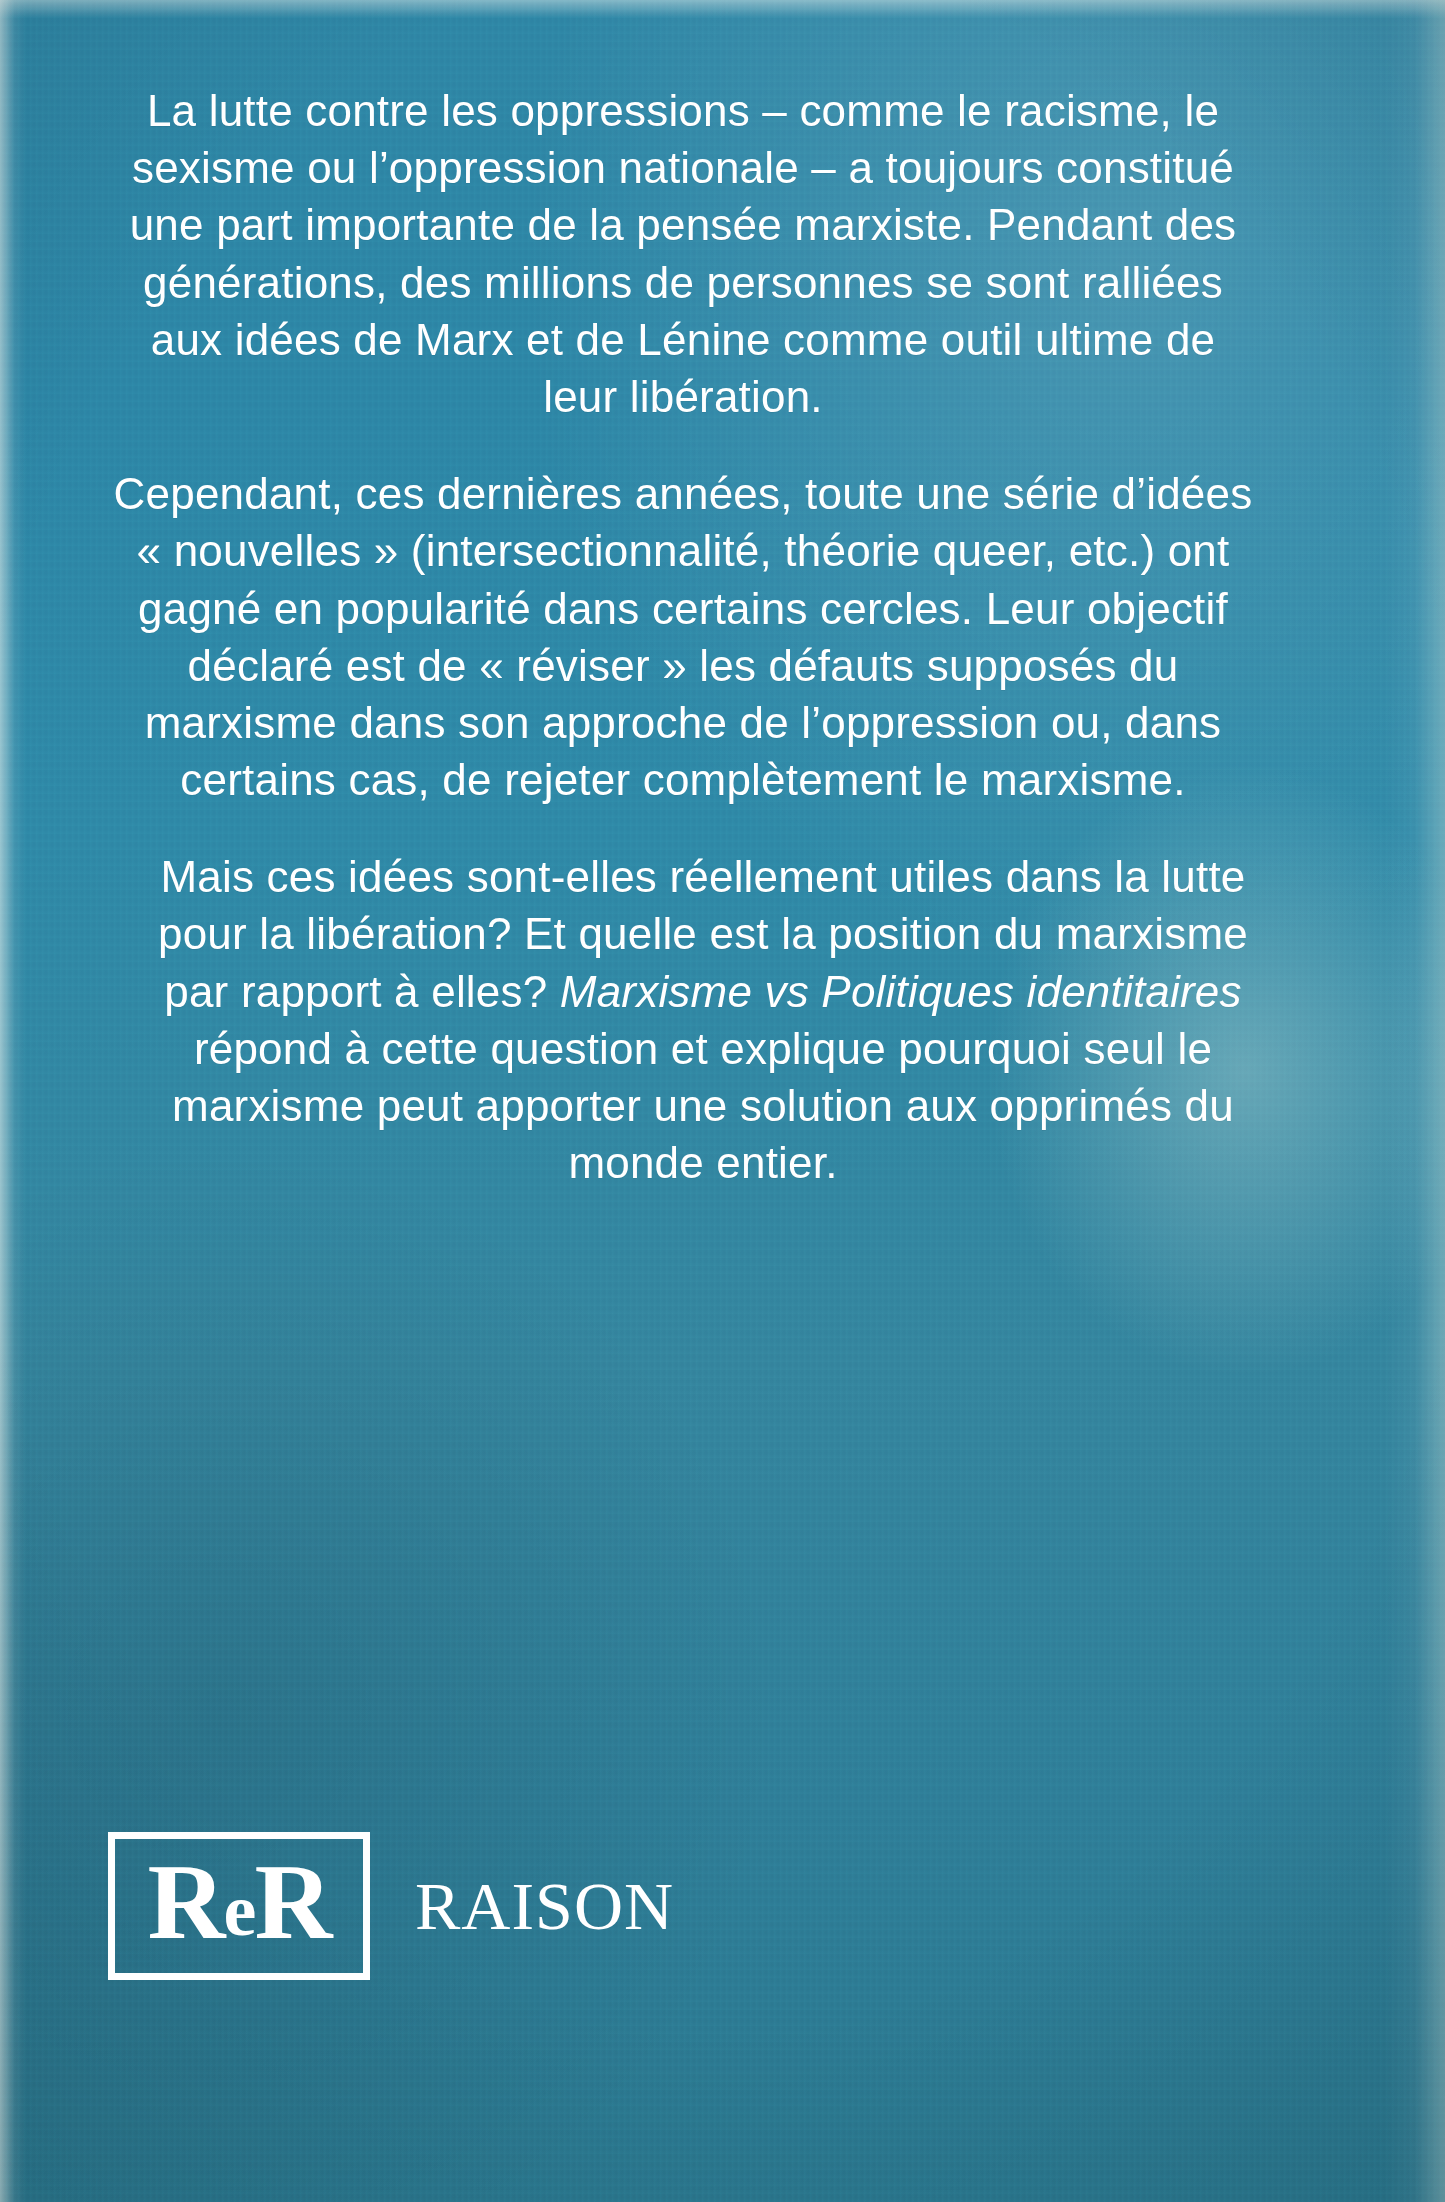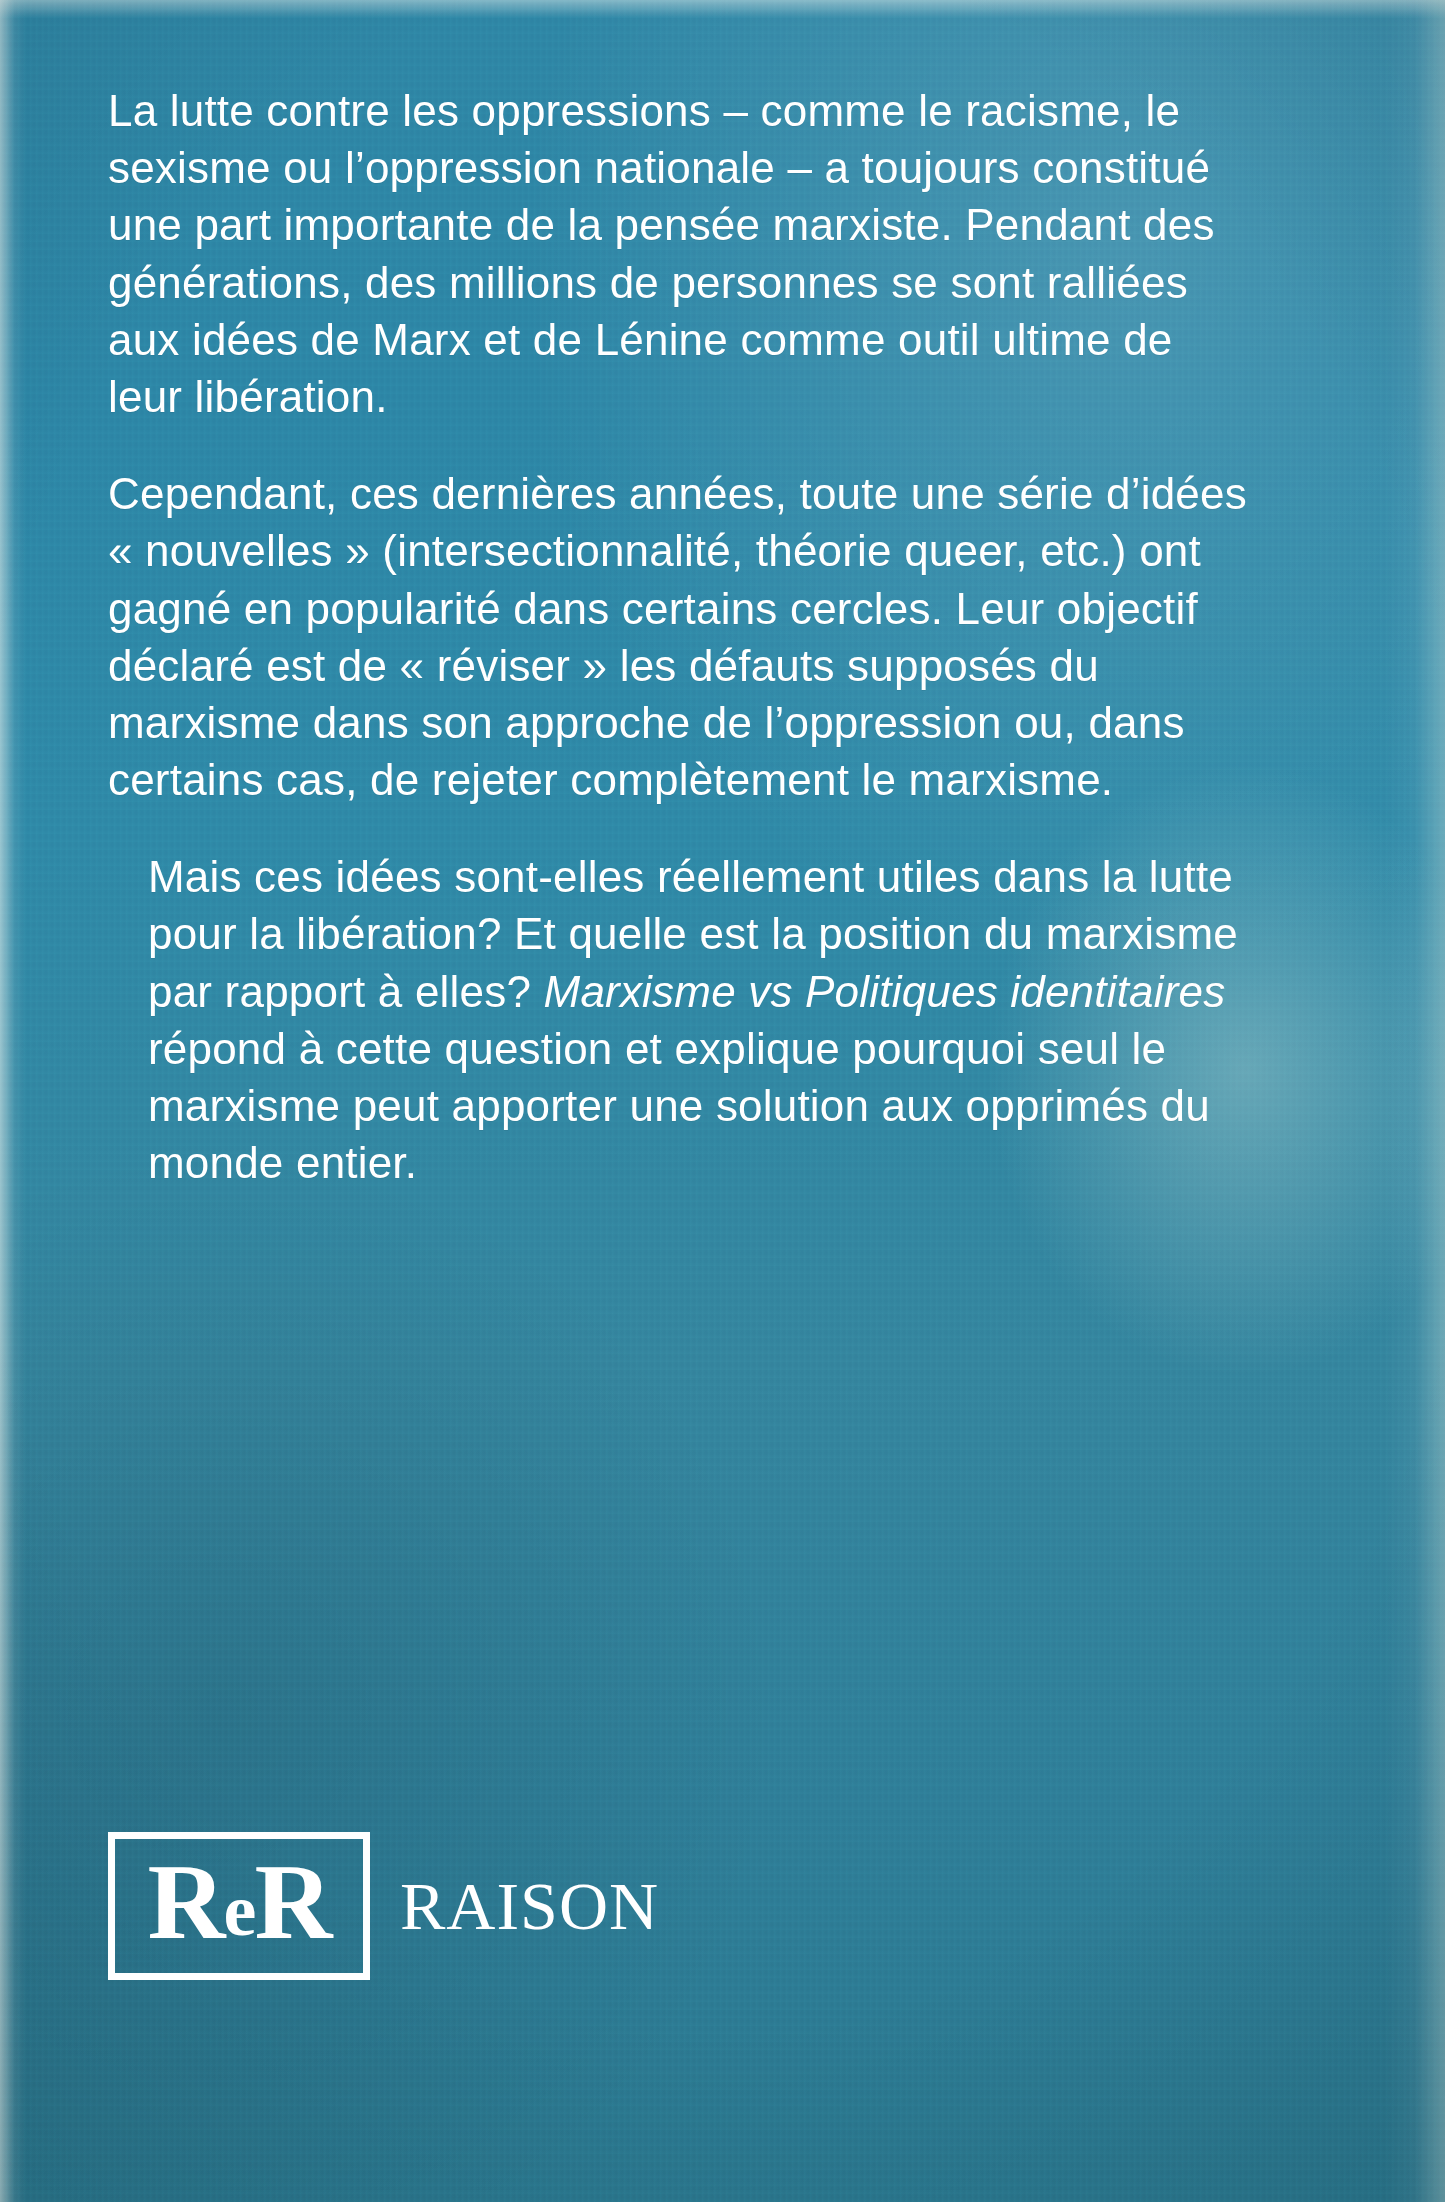--- a/index.html
+++ b/index.html
@@ -80,20 +80,21 @@
     z-index: 3;
   }
   .blurb p {
     margin: 0 0 40px 0;
     color: #ffffff;
     font-size: 44px;
     line-height: 1.30;
     letter-spacing: 0.2px;
     font-weight: 400;
     text-shadow: 0 1px 0 rgba(0,0,0,0.06);
+    text-align: center;
   }
   .blurb p:last-child { margin-bottom: 0; margin-left: 40px; }
   .blurb em {
     font-style: italic;
   }
 
   .logo-block {
     position: absolute;
     left: 108px;
     bottom: 222px;
@@ -117,21 +118,21 @@
     padding-bottom: 8px;
   }
   .logo-mark .r1, .logo-mark .r2 { font-weight: 700; }
   .logo-mark .e {
     font-size: 74px;
     position: relative;
     top: 8px;
     font-weight: 700;
   }
   .logo-text {
-    margin-left: 30px;
+    margin-left: 45px;
     color: #ffffff;
     font-family: "Liberation Serif", serif;
     font-size: 68px;
     line-height: 1.12;
     letter-spacing: 1px;
   }
   .logo-text .line2 { display: block; }
 </style>
 </head>
 <body>

